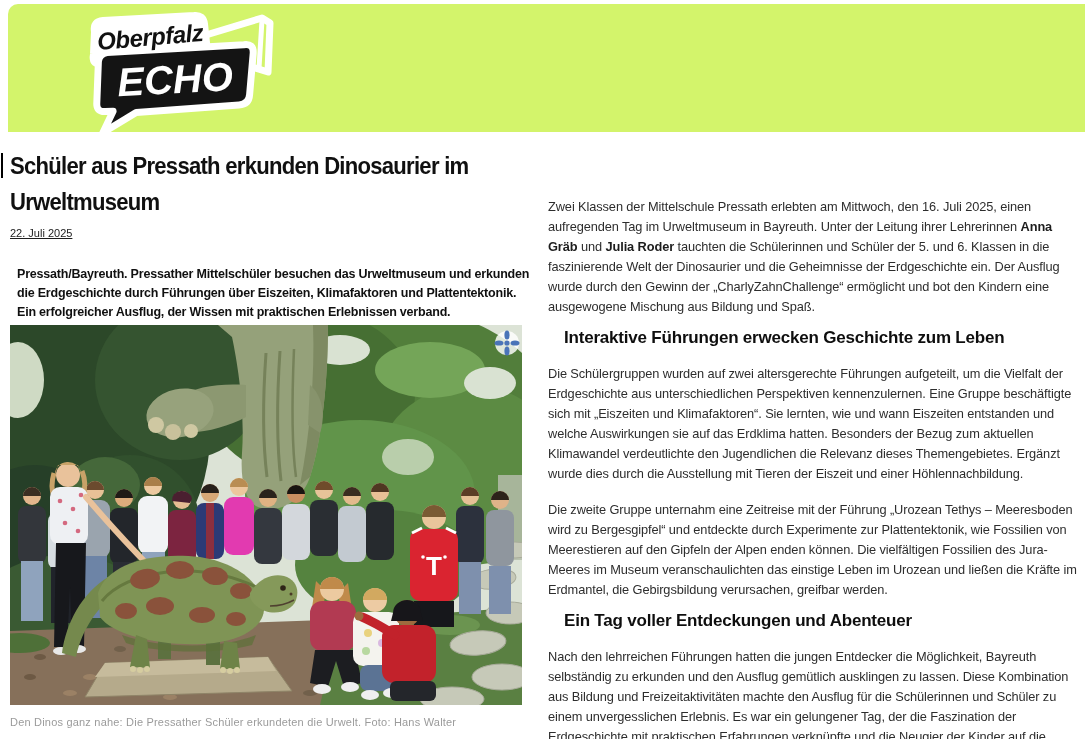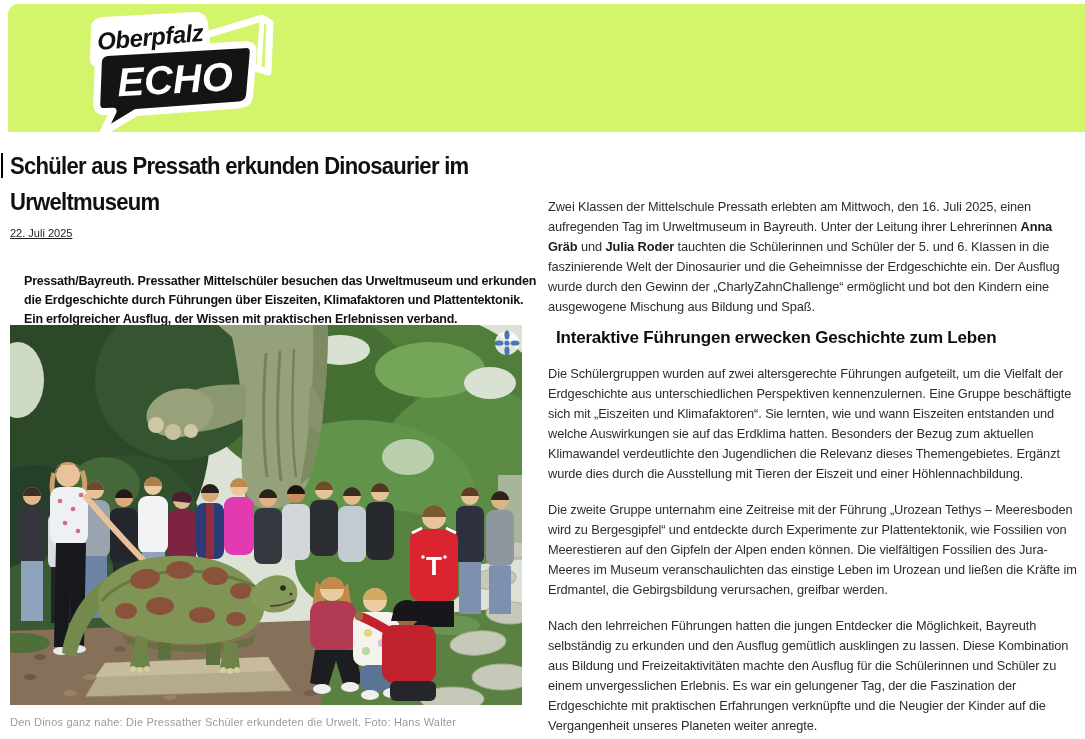--- a/index.html
+++ b/index.html
@@ -12,38 +12,38 @@
   .logo-wrap{position:absolute;left:78px;top:8px;width:215px;height:126px;cursor:pointer;}
   
   .caret{position:absolute;left:1px;top:153px;width:2px;height:25px;background:#000;}
   .title{
     position:absolute;left:10px;top:148px;width:565px;margin:0;
     font-size:24px;font-weight:800;letter-spacing:-0.8px;line-height:36px;color:#101010;
     transform:scaleX(.92);transform-origin:0 0;
   }
   .date{position:absolute;left:10px;top:227px;font-size:11px;color:#1c1c1c;text-decoration:underline;}
   .lede{
-    position:absolute;left:10px;top:258px;width:514px;margin:14px;
+    position:absolute;left:10px;top:258px;width:514px;margin:7px;
     font-size:12.5px;font-weight:700;line-height:19px;letter-spacing:-0.2px;color:#101010;
   }
   .photo{position:absolute;left:10px;top:325px;width:512px;height:380px;background:#dce3d6;overflow:hidden;}
   .photo svg{display:block;}
   .caption{
     position:absolute;left:10px;top:716px;width:512px;
     font-size:11px;color:#9b9b9b;letter-spacing:.2px;
   }
   
   .rightcol{
     position:absolute;left:548px;top:181px;width:534px;
     font-size:12.8px;line-height:20px;letter-spacing:-0.1px;color:#2d2d2d;
   }
   .rightcol p{margin:16px 0 11px;}
   .rightcol b{color:#1d1d1d;}
   .rightcol h2{
-    margin:6px 8px 8px;font-size:17px;line-height:20px;font-weight:800;
+    margin:6px 16px 8px;font-size:17px;line-height:20px;font-weight:800;
     letter-spacing:-0.2px;color:#0e0e0e;
   }
 </style>
 </head>
 <body>
 
 <div class="band" style="background: rgb(211, 244, 107);"></div>
 
 <div class="logo-wrap">
   <svg viewBox="0 0 215 126" width="215" height="126">
@@ -326,14 +326,15 @@
 
 <div class="caption">Den Dinos ganz nahe: Die Pressather Schüler erkundeten die Urwelt. Foto: Hans Walter</div>
 
 <div class="rightcol">
   <p><span>Zwei Klassen der Mittelschule Pressath erlebten am Mittwoch, den 16. Juli 2025, einen aufregenden Tag im Urweltmuseum in Bayreuth. Unter der Leitung ihrer Lehrerinnen </span><b>Anna Gräb</b><span> und </span><b>Julia Roder</b><span> tauchten die Schülerinnen und Schüler der 5. und 6. Klassen in die faszinierende Welt der Dinosaurier und die Geheimnisse der Erdgeschichte ein. Der Ausflug wurde durch den Gewinn der „CharlyZahnChallenge“ ermöglicht und bot den Kindern eine ausgewogene Mischung aus Bildung und Spaß.</span></p>
 
   <h2>Interaktive Führungen erwecken Geschichte zum Leben</h2>
   <p>Die Schülergruppen wurden auf zwei altersgerechte Führungen aufgeteilt, um die Vielfalt der Erdgeschichte aus unterschiedlichen Perspektiven kennenzulernen. Eine Gruppe beschäftigte sich mit „Eiszeiten und Klimafaktoren“. Sie lernten, wie und wann Eiszeiten entstanden und welche Auswirkungen sie auf das Erdklima hatten. Besonders der Bezug zum aktuellen Klimawandel verdeutlichte den Jugendlichen die Relevanz dieses Themengebietes. Ergänzt wurde dies durch die Ausstellung mit Tieren der Eiszeit und einer Höhlennachbildung.</p>
   <p>Die zweite Gruppe unternahm eine Zeitreise mit der Führung „Urozean Tethys – Meeresboden wird zu Bergesgipfel“ und entdeckte durch Experimente zur Plattentektonik, wie Fossilien von Meerestieren auf den Gipfeln der Alpen enden können. Die vielfältigen Fossilien des Jura-Meeres im Museum veranschaulichten das einstige Leben im Urozean und ließen die Kräfte im Erdmantel, die Gebirgsbildung verursachen, greifbar werden.</p>
 
+  <h2>Ein Tag voller Entdeckungen und Abenteuer</h2>
   <p>Nach den lehrreichen Führungen hatten die jungen Entdecker die Möglichkeit, Bayreuth selbständig zu erkunden und den Ausflug gemütlich ausklingen zu lassen. Diese Kombination aus Bildung und Freizeitaktivitäten machte den Ausflug für die Schülerinnen und Schüler zu einem unvergesslichen Erlebnis. Es war ein gelungener Tag, der die Faszination der Erdgeschichte mit praktischen Erfahrungen verknüpfte und die Neugier der Kinder auf die Vergangenheit unseres Planeten weiter anregte.</p>
 </div>
 
 </body></html>

